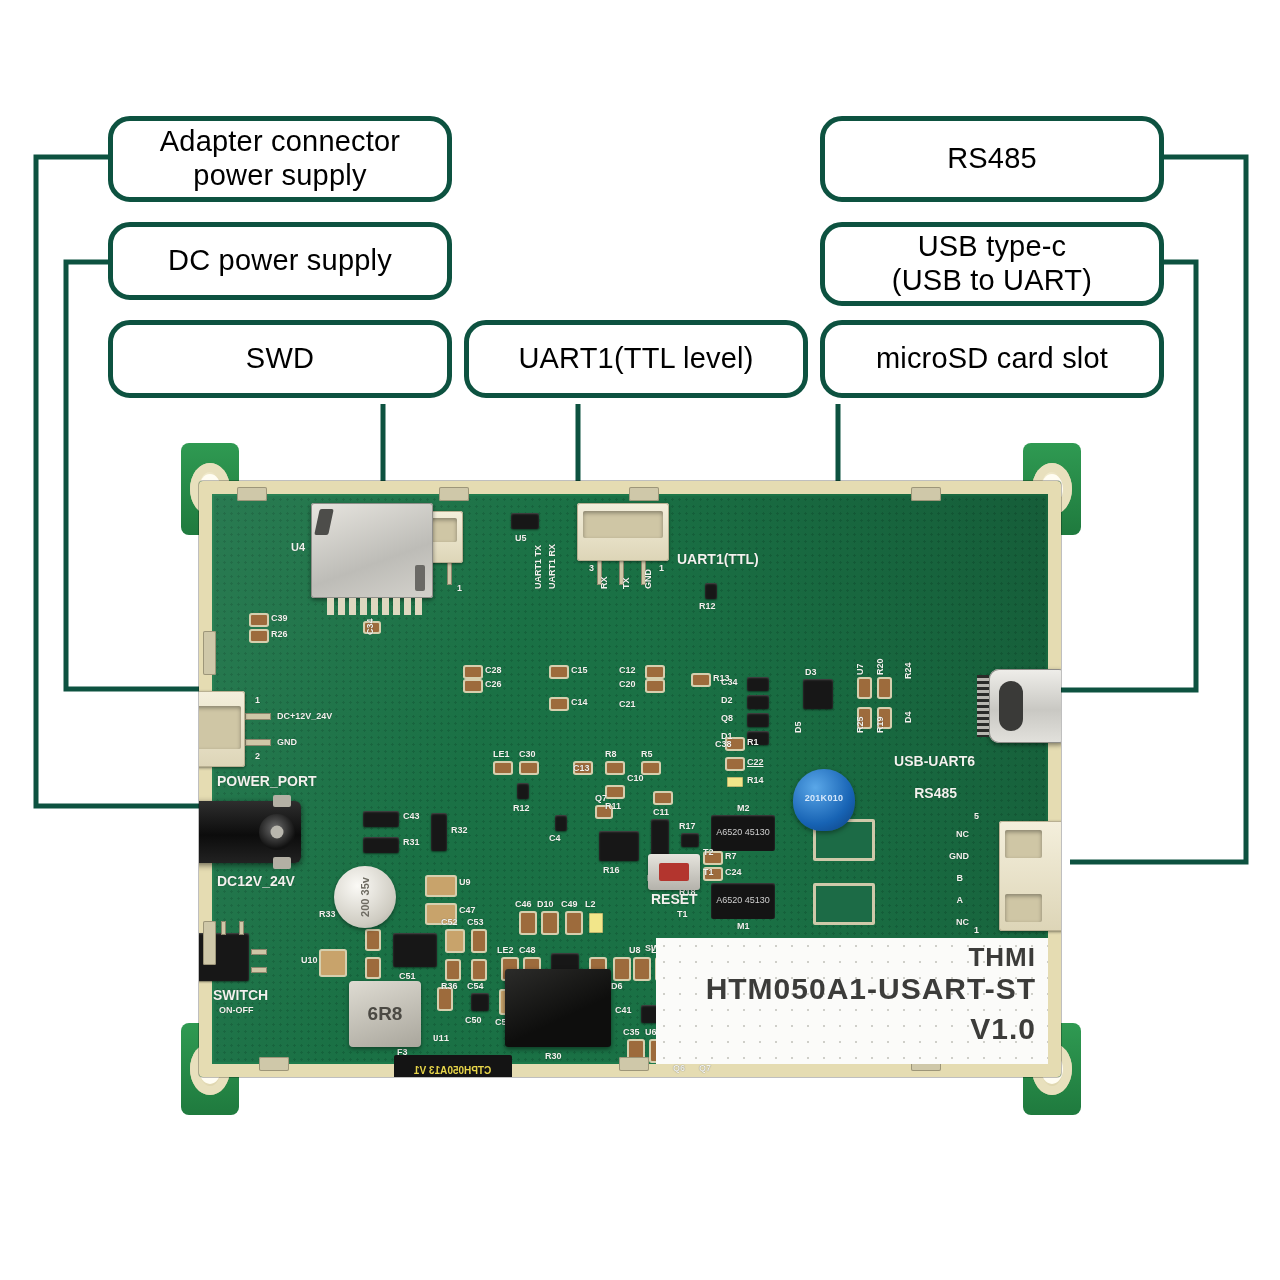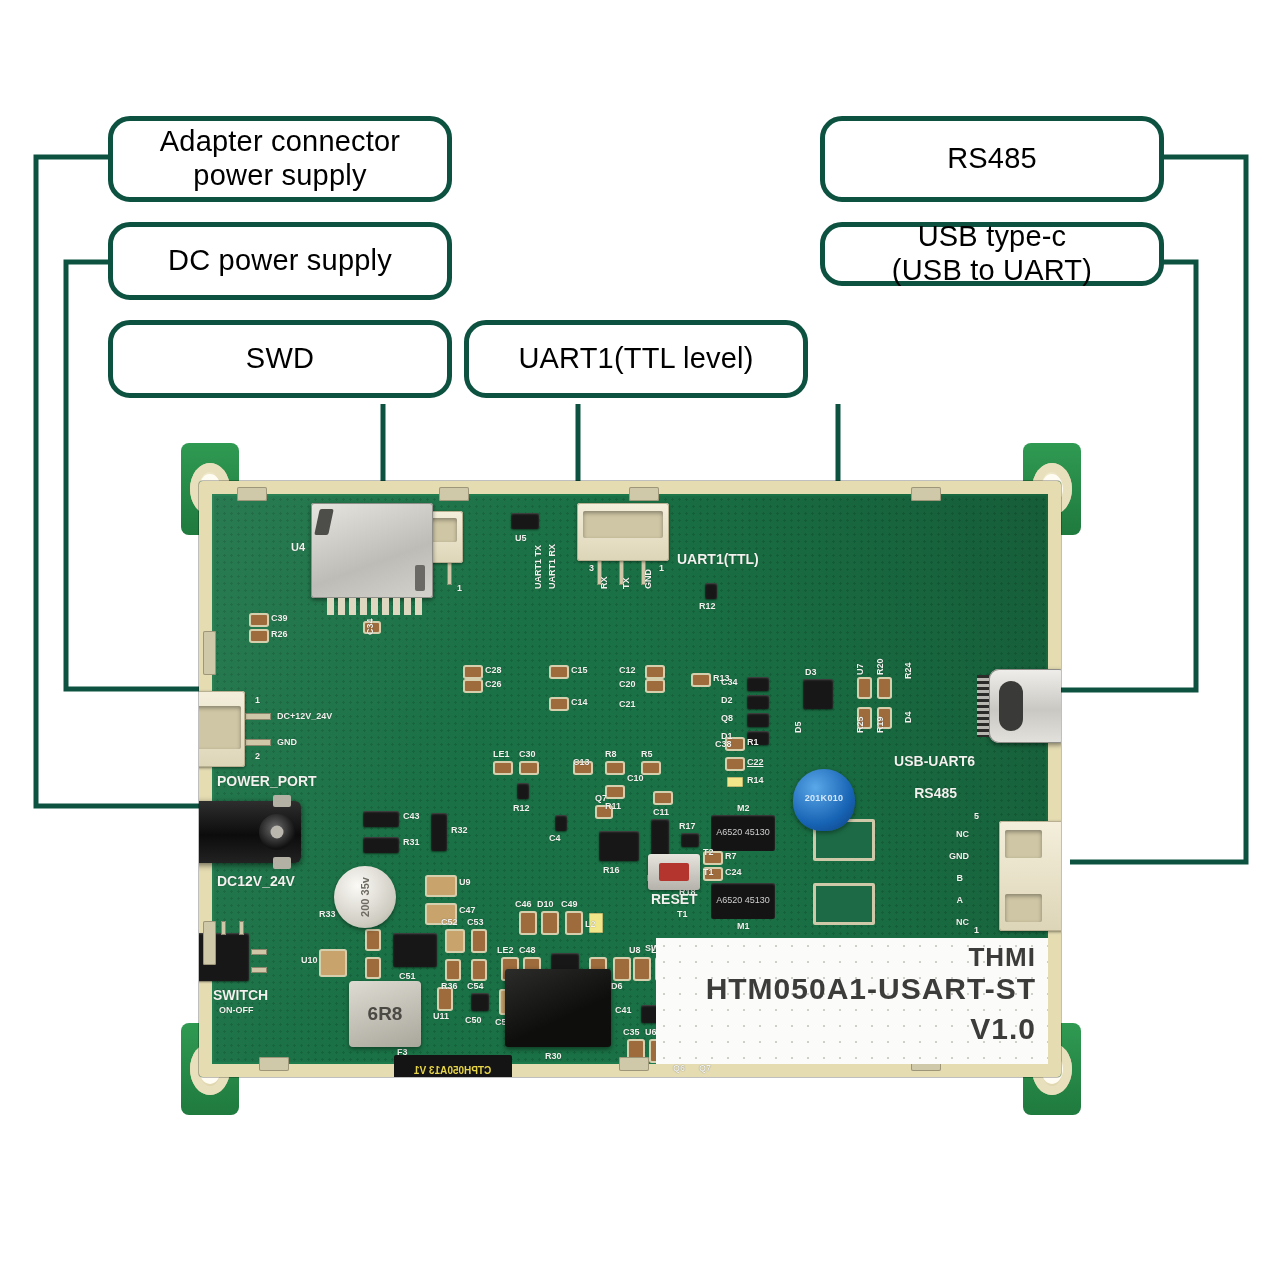--- a/index.html
+++ b/index.html
@@ -220,25 +220,28 @@
   </div>
 
   <div class="callout" style="left:464px;top:320px;width:344px;height:78px;">
     <span>UART1(TTL level)</span>
   </div>
 
   <div class="callout" style="left:820px;top:116px;width:344px;height:86px;">
     <span>RS485</span>
   </div>
 
-  <div class="callout" style="left:820px;top:222px;width:344px;height:64px;">
+  <div class="callout" style="left:820px;top:222px;width:344px;height:84px;">
     <span>USB type-c
 (USB to UART)</span>
   </div>
 
+  <div class="callout" style="left:820px;top:320px;width:344px;height:78px;">
+    <span>microSD card slot</span>
+  </div>
 
   <div id="pcb">
 
     <div class="tab" style="left:10px;top:0px;width:58px;height:92px;">
         <div class="hole"></div>
       </div>
     <div class="tab" style="right:10px;top:0px;width:58px;height:92px;">
         <div class="hole"></div>
       </div>
     <div class="tab" style="left:10px;bottom:0px;width:58px;height:92px;">
@@ -433,21 +436,21 @@
       <div class="silk sm" style="left:268px;top:436px;">C53</div>
       <div class="res" style="left:248px;top:480px;width:12px;height:18px;"></div>
       <div class="silk sm" style="left:242px;top:500px;">R36</div>
       <div class="res" style="left:274px;top:480px;width:12px;height:18px;"></div>
       <div class="silk sm" style="left:268px;top:500px;">C54</div>
       <div id="inductor">
         <div class="t">6R8</div>
       </div>
       <div class="silk sm" style="left:198px;top:566px;">F3</div>
       <div class="res" style="left:240px;top:508px;width:12px;height:20px;"></div>
-      <div class="silk sm" style="left:234px;top:530px;">U11</div>
+      <div class="silk sm" style="left:234px;top:553px;font-family:Liberation Mono, monospace;">U11</div>
       <div class="chip" style="left:272px;top:512px;width:18px;height:18px;"></div>
       <div class="silk sm" style="left:266px;top:534px;">C50</div>
       <div class="cap" style="left:302px;top:510px;width:16px;height:22px;"></div>
       <div class="silk sm" style="left:296px;top:536px;">C50</div>
 
       <div class="res" style="left:52px;top:134px;width:16px;height:10px;"></div>
       <div class="silk sm" style="left:72px;top:132px;">C39</div>
       <div class="res" style="left:52px;top:150px;width:16px;height:10px;"></div>
       <div class="silk sm" style="left:72px;top:148px;">R26</div>
       <div class="res" style="left:266px;top:186px;width:16px;height:10px;"></div>
@@ -477,21 +480,21 @@
       <div class="silk sm" style="left:548px;top:256px;">R1</div>
       <div class="res" style="left:528px;top:278px;width:16px;height:10px;"></div>
       <div class="silk sm" style="left:548px;top:276px;text-decoration:underline;">C22</div>
       <div class="pad" style="left:528px;top:296px;width:16px;height:10px;background:#f2e68a;"></div>
       <div class="silk sm" style="left:548px;top:294px;">R14</div>
       <div class="res" style="left:296px;top:282px;width:16px;height:10px;"></div>
       <div class="silk sm" style="left:294px;top:268px;">LE1</div>
       <div class="res" style="left:322px;top:282px;width:16px;height:10px;"></div>
       <div class="silk sm" style="left:320px;top:268px;">C30</div>
       <div class="res" style="left:376px;top:282px;width:16px;height:10px;"></div>
-      <div class="silk sm" style="left:374px;top:276px;">C13</div>
+      <div class="silk sm" style="left:374px;top:282px;">C13</div>
       <div class="res" style="left:408px;top:282px;width:16px;height:10px;"></div>
       <div class="silk sm" style="left:406px;top:268px;">R8</div>
       <div class="res" style="left:444px;top:282px;width:16px;height:10px;"></div>
       <div class="silk sm" style="left:442px;top:268px;">R5</div>
       <div class="res" style="left:456px;top:312px;width:16px;height:10px;"></div>
       <div class="silk sm" style="left:454px;top:326px;">C11</div>
       <div class="silk sm" style="left:428px;top:292px;">C10</div>
       <div class="res" style="left:408px;top:306px;width:16px;height:10px;"></div>
       <div class="silk sm" style="left:406px;top:320px;">R11</div>
       <div class="chip" style="left:318px;top:302px;width:12px;height:16px;"></div>
@@ -506,21 +509,21 @@
       <div class="res" style="left:506px;top:388px;width:16px;height:10px;"></div>
       <div class="silk sm" style="left:526px;top:386px;">C24</div>
 
       <div class="res" style="left:322px;top:432px;width:14px;height:20px;"></div>
       <div class="silk sm" style="left:316px;top:418px;">C46</div>
       <div class="res" style="left:344px;top:432px;width:14px;height:20px;"></div>
       <div class="silk sm" style="left:338px;top:418px;">D10</div>
       <div class="res" style="left:368px;top:432px;width:14px;height:20px;"></div>
       <div class="silk sm" style="left:362px;top:418px;">C49</div>
       <div class="pad" style="left:390px;top:432px;width:14px;height:20px;background:#f2e68a;"></div>
-      <div class="silk sm" style="left:386px;top:418px;margin-top:20px;">L2</div>
+      <div class="silk sm" style="left:386px;top:418px;">L2</div>
       <div class="res" style="left:304px;top:478px;width:14px;height:20px;"></div>
       <div class="silk sm" style="left:298px;top:464px;">LE2</div>
       <div class="res" style="left:326px;top:478px;width:14px;height:20px;"></div>
       <div class="silk sm" style="left:320px;top:464px;">C48</div>
       <div class="chip" style="left:352px;top:472px;width:28px;height:22px;"></div>
       <div class="silk sm" style="left:352px;top:498px;">R29</div>
       <div class="res" style="left:392px;top:478px;width:14px;height:20px;"></div>
       <div class="silk sm" style="left:386px;top:500px;">C42</div>
       <div class="res" style="left:416px;top:478px;width:14px;height:20px;"></div>
       <div class="silk sm" style="left:412px;top:500px;">D6</div>

